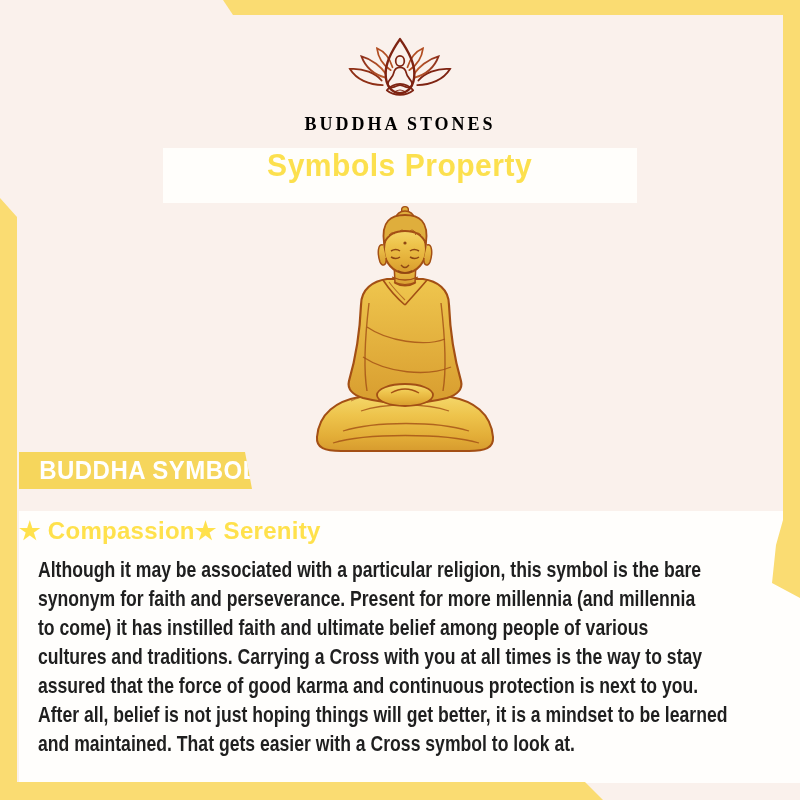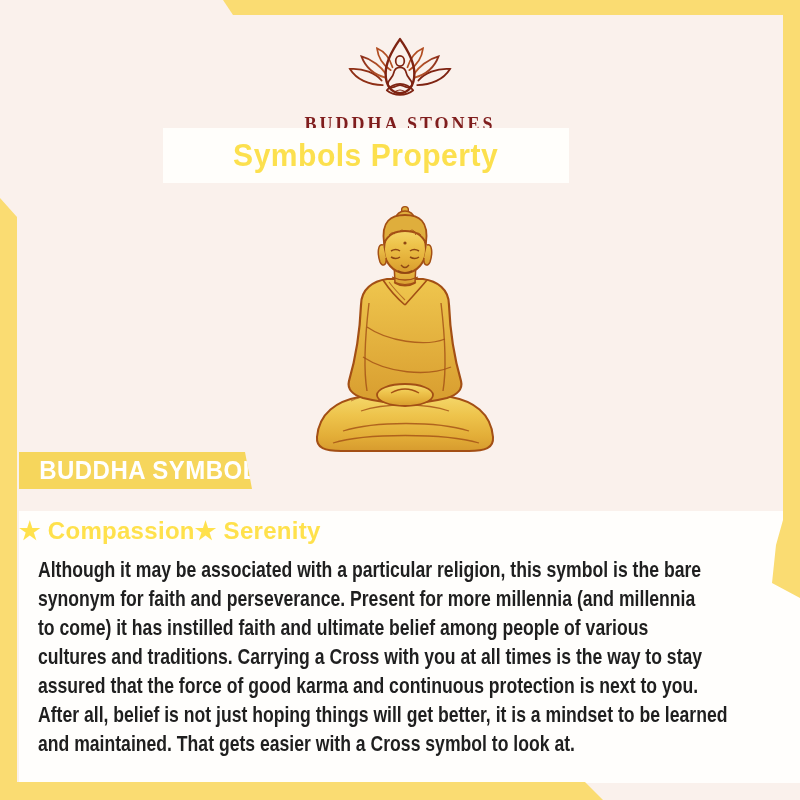--- a/index.html
+++ b/index.html
@@ -16,26 +16,26 @@
     clip-path:polygon(11px 0,28px 0,28px 598px,0 583px,4px 545px,11px 520px);}
   .accent-left{left:0;top:198px;width:17px;height:602px;
     clip-path:polygon(0 0,17px 19px,17px 602px,0 602px);}
   .accent-bottom{left:0;bottom:0;width:610px;height:18px;
     clip-path:polygon(0 0,585px 0,603px 18px,0 18px);}
   
   .logo{position:absolute;left:331px;top:26px;width:138px;height:86px;z-index:2;}
   .brand-name{
     position:absolute;left:0;top:114px;width:800px;text-align:center;
     font-family:"Liberation Serif", serif;font-size:18px;font-weight:600;
-    letter-spacing:3px;color:#7f1d1d;z-index:2;
+    letter-spacing:3px;color:#000000;z-index:2;
   }
   
   .title-bar{
-    position:absolute;left:163px;top:128px;width:406px;height:55px;
-    background:#FFFEFB;z-index:2;display:flex;align-items:center;justify-content:center;
+    position:absolute;left:163px;top:148px;width:474px;height:55px;
+    background:#FFFEFB;z-index:2;display:flex;justify-content:center;
   }
   .title-text{
     font-size:31px;font-weight:700;color:#FCE04E;letter-spacing:0.5px;
     transform:scaleX(0.97);white-space:nowrap;
   }
   
   .buddha{position:absolute;left:303px;top:205px;width:205px;height:250px;z-index:2;}
   
   .ribbon{
     position:absolute;left:19px;top:452px;width:233px;height:37px;

